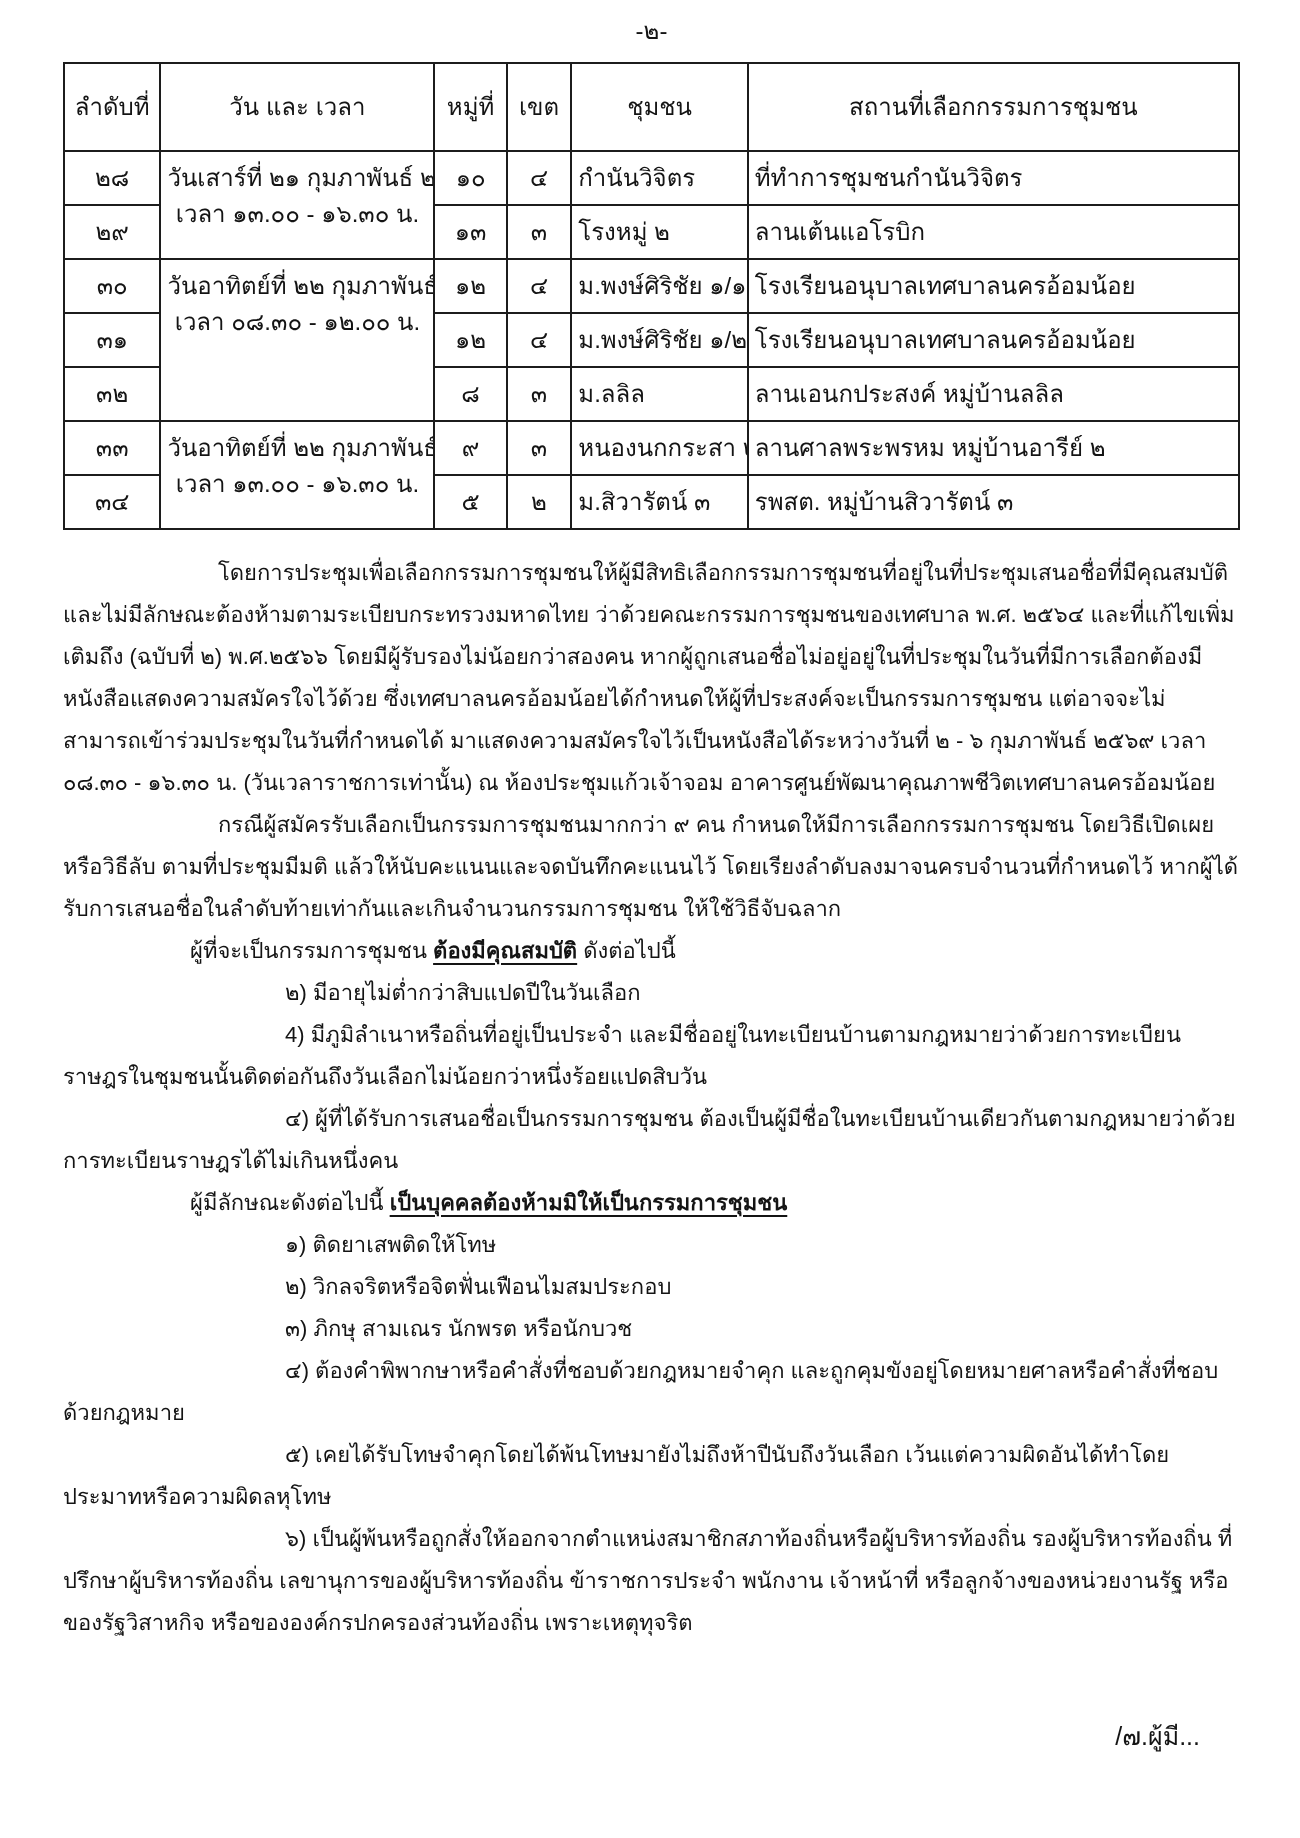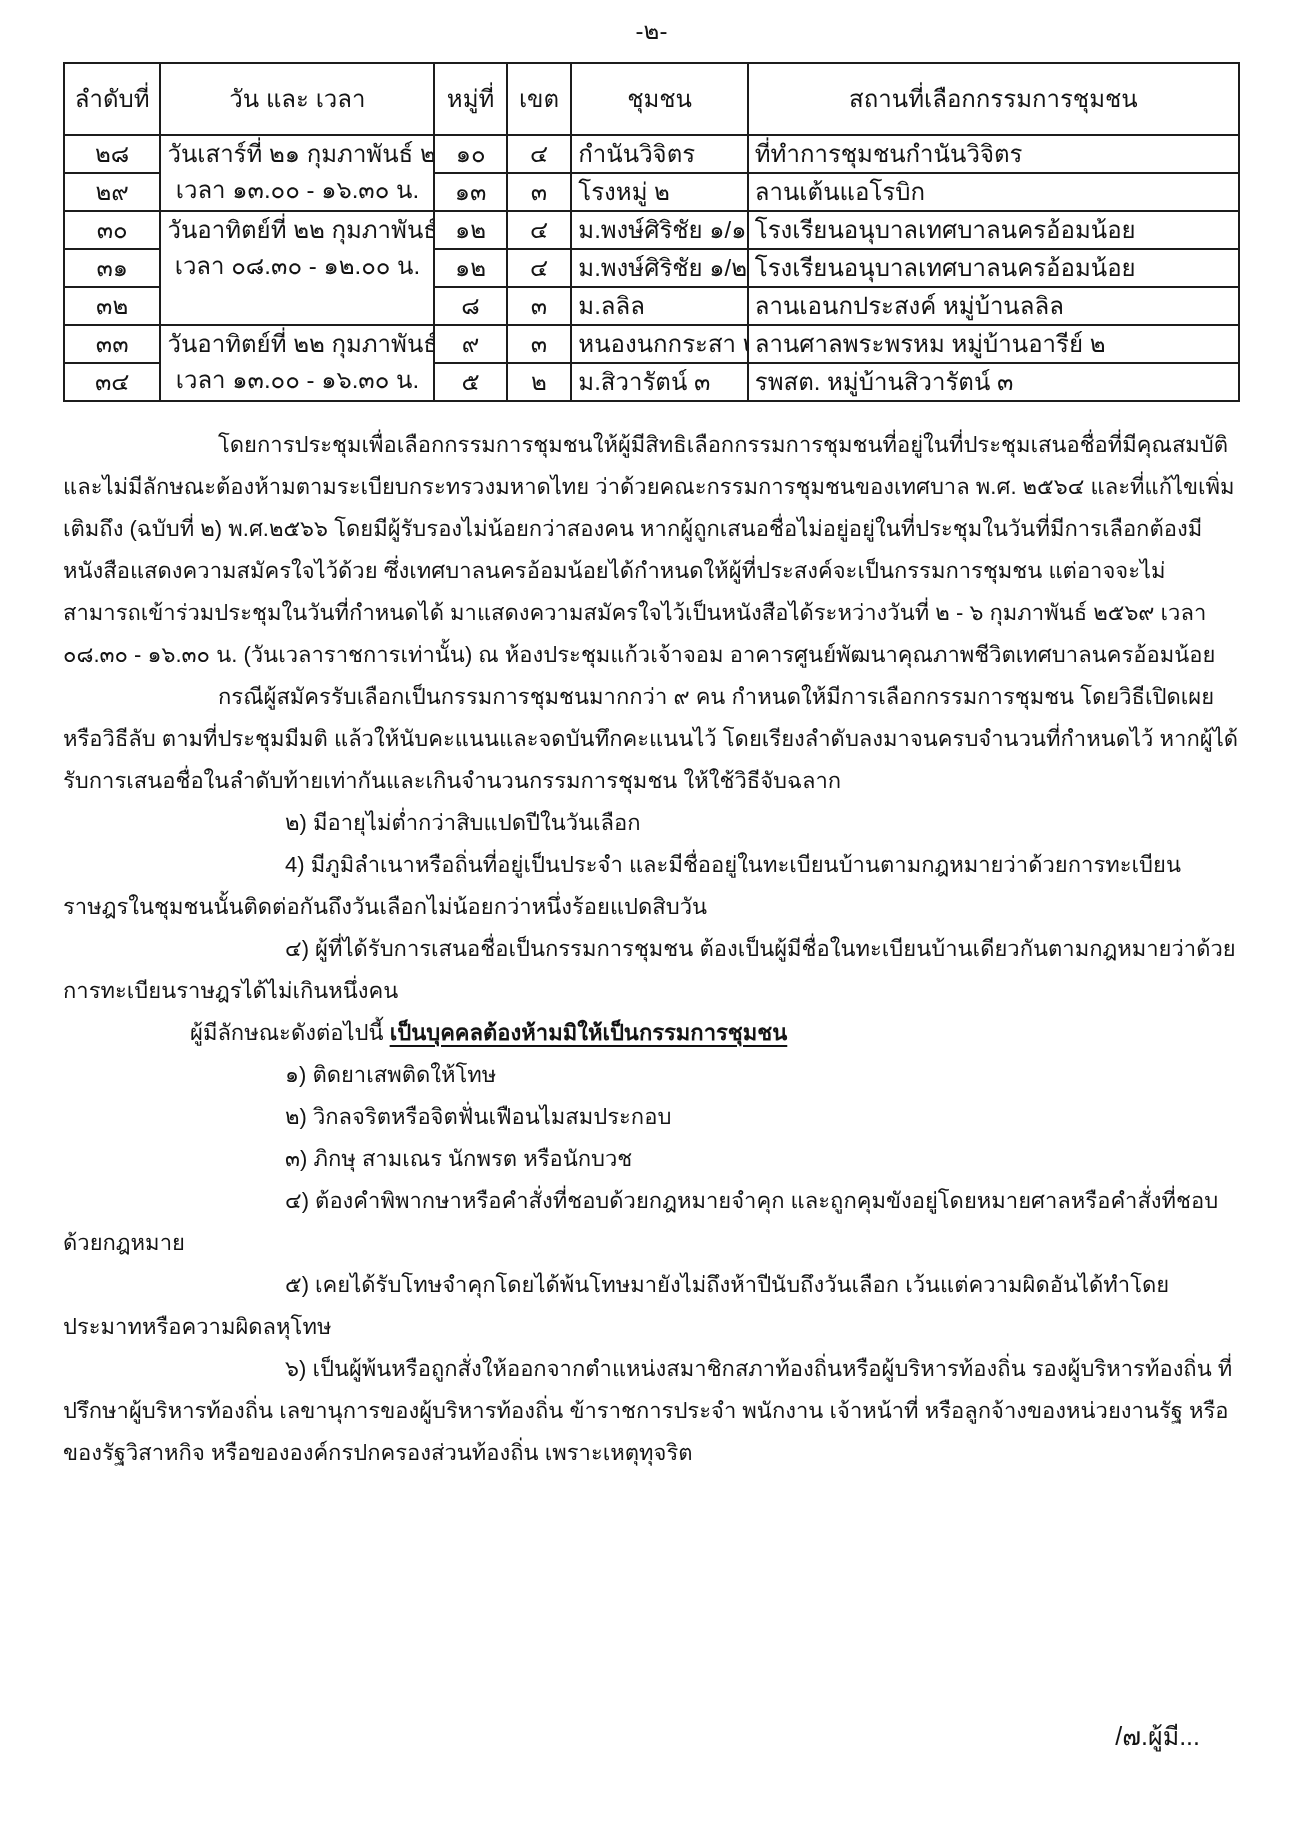--- a/index.html
+++ b/index.html
@@ -27,21 +27,21 @@
   }
   table.schedule {
     width: 100%;
     border-collapse: collapse;
     table-layout: fixed;
     font-size: 24px;
   }
   table.schedule th, table.schedule td {
     border: 2px solid #1c1c1c;
     font-weight: normal;
-    padding: 0 6px;
+    padding: 8px 6px;
     overflow: hidden;
   }
   table.schedule thead th { height: 70px; text-align: center; line-height: 32px; }
   th.col-no { width: 7.6%; text-align: left; vertical-align: middle; padding-left: 10px; overflow-wrap: break-word; }
   th.col-datetime { width: 23.8%; }
   th.col-moo { width: 5.4%; margin-left: 28px; }
   th.col-district { width: 4.7%; }
   th.col-community { width: 14.9%; }
   th.col-location { width: 43.6%; }
   table.schedule tbody td { height: 34px; line-height: 36px; white-space: nowrap; }
@@ -147,20 +147,21 @@
         <td class="l">ม.สิวารัตน์ ๓</td>
         <td class="l">รพสต. หมู่บ้านสิวารัตน์ ๓</td>
       </tr>
     </tbody>
   </table>
 
   <div class="body-text">
     <p class="para">โดยการประชุมเพื่อเลือกกรรมการชุมชนให้ผู้มีสิทธิเลือกกรรมการชุมชนที่อยู่ในที่ประชุมเสนอชื่อที่มีคุณสมบัติ และไม่มีลักษณะต้องห้ามตามระเบียบกระทรวงมหาดไทย ว่าด้วยคณะกรรมการชุมชนของเทศบาล พ.ศ. ๒๕๖๔ และที่แก้ไขเพิ่มเติมถึง (ฉบับที่ ๒) พ.ศ.๒๕๖๖ โดยมีผู้รับรองไม่น้อยกว่าสองคน หากผู้ถูกเสนอชื่อไม่อยู่อยู่ในที่ประชุมในวันที่มีการเลือกต้องมีหนังสือแสดงความสมัครใจไว้ด้วย ซึ่งเทศบาลนครอ้อมน้อยได้กำหนดให้ผู้ที่ประสงค์จะเป็นกรรมการชุมชน แต่อาจจะไม่สามารถเข้าร่วมประชุมในวันที่กำหนดได้ มาแสดงความสมัครใจไว้เป็นหนังสือได้ระหว่างวันที่ ๒ - ๖ กุมภาพันธ์ ๒๕๖๙ เวลา ๐๘.๓๐ - ๑๖.๓๐ น. (วันเวลาราชการเท่านั้น) ณ ห้องประชุมแก้วเจ้าจอม อาคารศูนย์พัฒนาคุณภาพชีวิตเทศบาลนครอ้อมน้อย</p>
     <p class="para">กรณีผู้สมัครรับเลือกเป็นกรรมการชุมชนมากกว่า ๙ คน กำหนดให้มีการเลือกกรรมการชุมชน โดยวิธีเปิดเผยหรือวิธีลับ ตามที่ประชุมมีมติ แล้วให้นับคะแนนและจดบันทึกคะแนนไว้ โดยเรียงลำดับลงมาจนครบจำนวนที่กำหนดไว้ หากผู้ได้รับการเสนอชื่อในลำดับท้ายเท่ากันและเกินจำนวนกรรมการชุมชน ให้ใช้วิธีจับฉลาก</p>
 
+    <p class="subhead"><span>ผู้ที่จะเป็นกรรมการชุมชน </span><span class="emph">ต้องมีคุณสมบัติ</span><span> ดังต่อไปนี้</span></p>
 
     <p class="item">๒) มีอายุไม่ต่ำกว่าสิบแปดปีในวันเลือก</p>
     <p class="item">4) มีภูมิลำเนาหรือถิ่นที่อยู่เป็นประจำ และมีชื่ออยู่ในทะเบียนบ้านตามกฎหมายว่าด้วยการทะเบียนราษฎรในชุมชนนั้นติดต่อกันถึงวันเลือกไม่น้อยกว่าหนึ่งร้อยแปดสิบวัน</p>
     <p class="item">๔) ผู้ที่ได้รับการเสนอชื่อเป็นกรรมการชุมชน ต้องเป็นผู้มีชื่อในทะเบียนบ้านเดียวกันตามกฎหมายว่าด้วย การทะเบียนราษฎรได้ไม่เกินหนึ่งคน</p>
 
     <p class="subhead"><span>ผู้มีลักษณะดังต่อไปนี้ </span><span class="emph">เป็นบุคคลต้องห้ามมิให้เป็นกรรมการชุมชน</span></p>
 
     <p class="item">๑) ติดยาเสพติดให้โทษ</p>
     <p class="item">๒) วิกลจริตหรือจิตฟั่นเฟือนไมสมประกอบ</p>
     <p class="item">๓) ภิกษุ สามเณร นักพรต หรือนักบวช</p>

